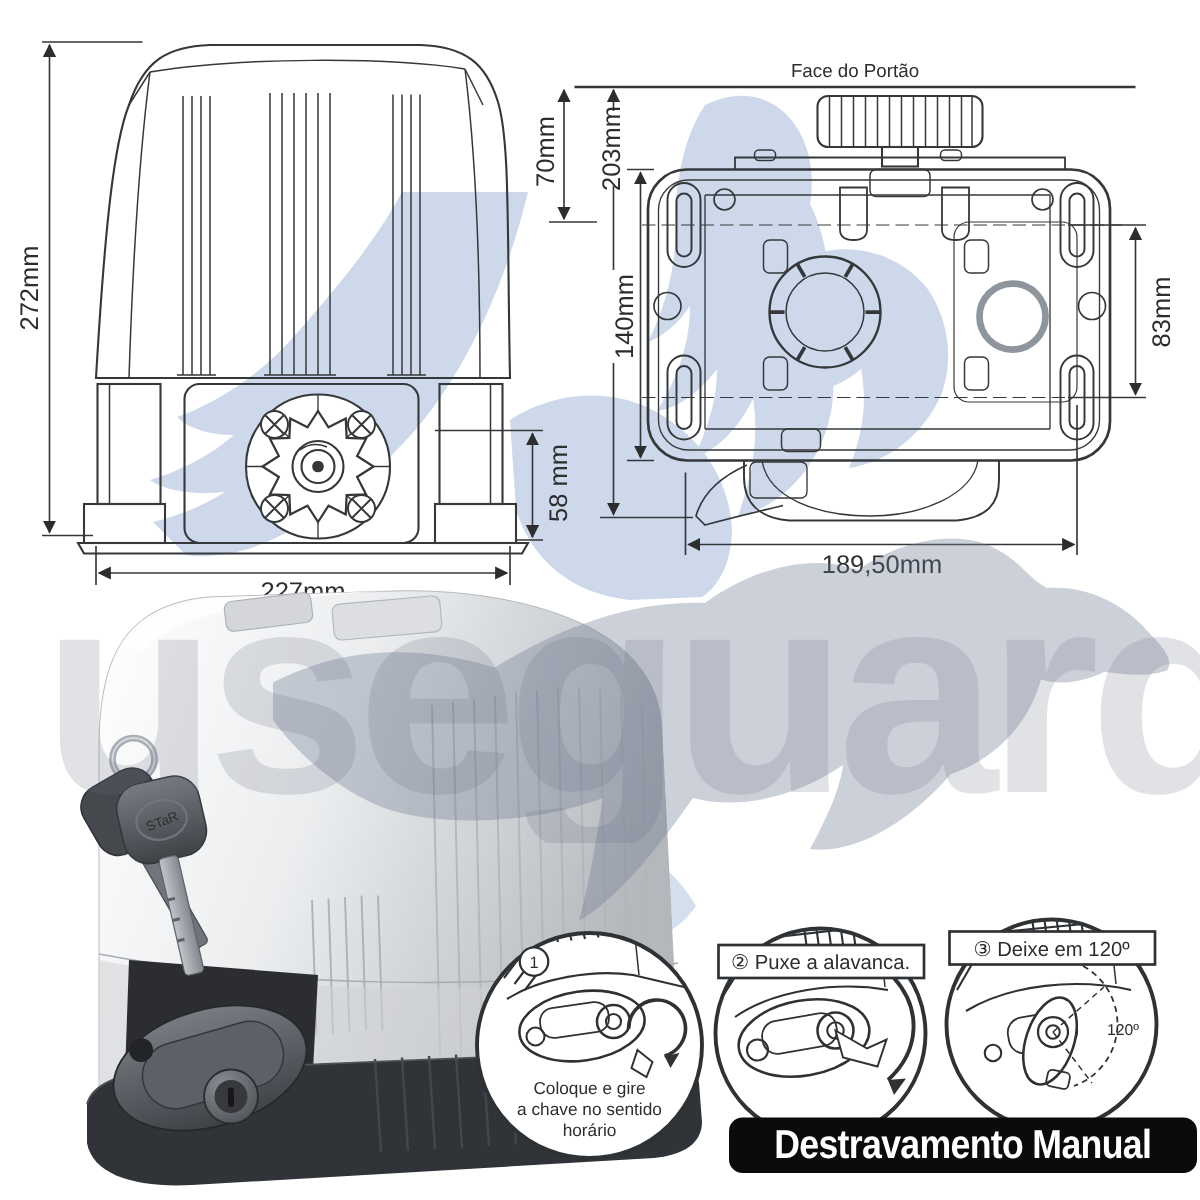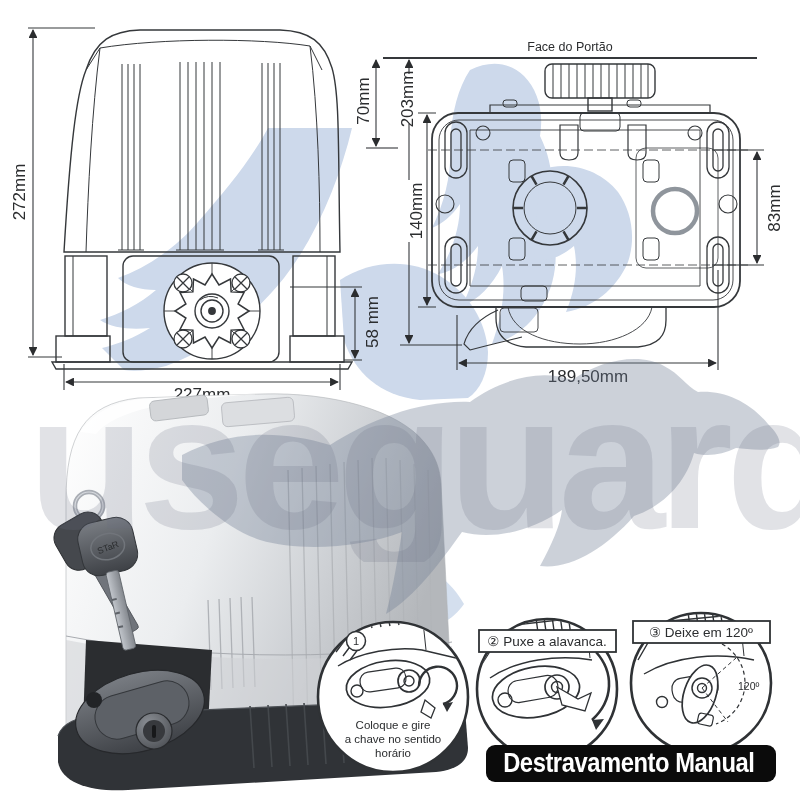--- a/index.html
+++ b/index.html
@@ -5,22 +5,22 @@
   html,body{margin:0;padding:0;background:#ffffff;}
   .canvas{position:relative;width:800px;height:800px;background:#ffffff;overflow:hidden;
           font-family:"Liberation Sans",sans-serif;}
   .layer{position:absolute;left:0;top:0;width:800px;height:800px;}
   svg text{font-family:"Liberation Sans",sans-serif;fill:#2b2d2f;}
   .dim{font-size:17px;}
   .small-cap{font-size:11.5px;}
   #wm-text{position:absolute;left:28px;top:362px;width:772px;height:200px;overflow:hidden;
            font-size:192px;font-weight:bold;letter-spacing:-7px;white-space:nowrap;
            color:rgba(104,112,128,0.20);line-height:200px;}
-  #banner{position:absolute;left:486px;top:745px;width:290px;height:37px;background:#0b0b0b;
-          border-radius:9px;display:flex;align-items:center;}
+  #banner{position:absolute;left:486px;top:745px;width:312px;height:37px;background:#0b0b0b;
+          border-radius:9px;display:flex;align-items:center;justify-content:center;}
   #banner span{color:#ffffff;font-weight:bold;font-size:27px;transform:scaleX(.88);
                letter-spacing:-0.5px;white-space:nowrap;}
 </style>
 </head>
 <body>
 
 <div class="canvas">
 
   <svg class="layer" viewBox="0 0 800 800">
     <g fill="#cdd9eb" stroke="none">

